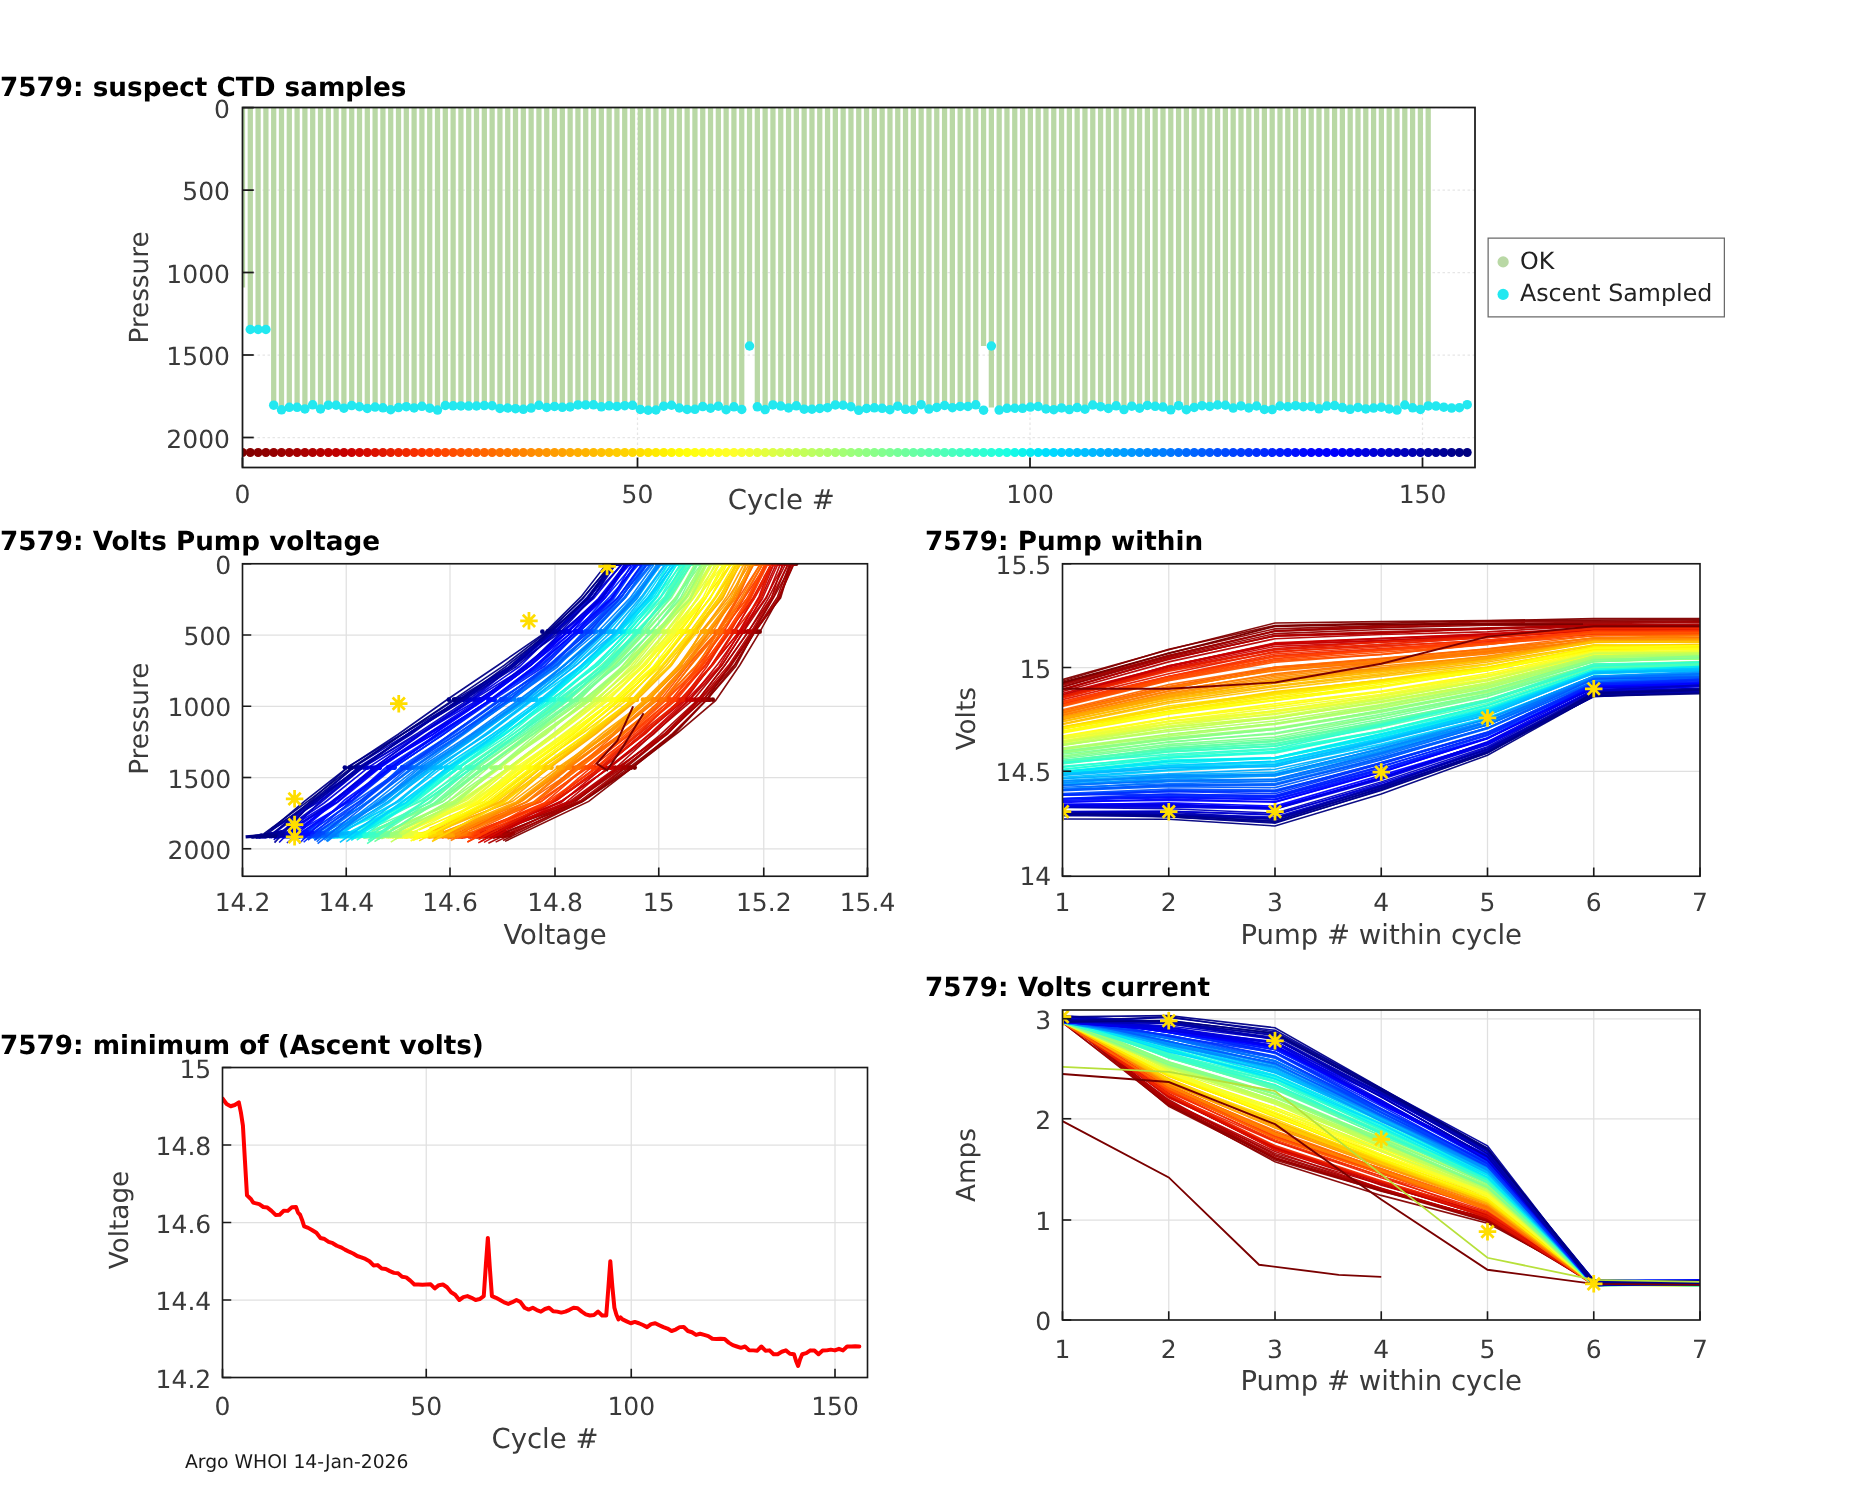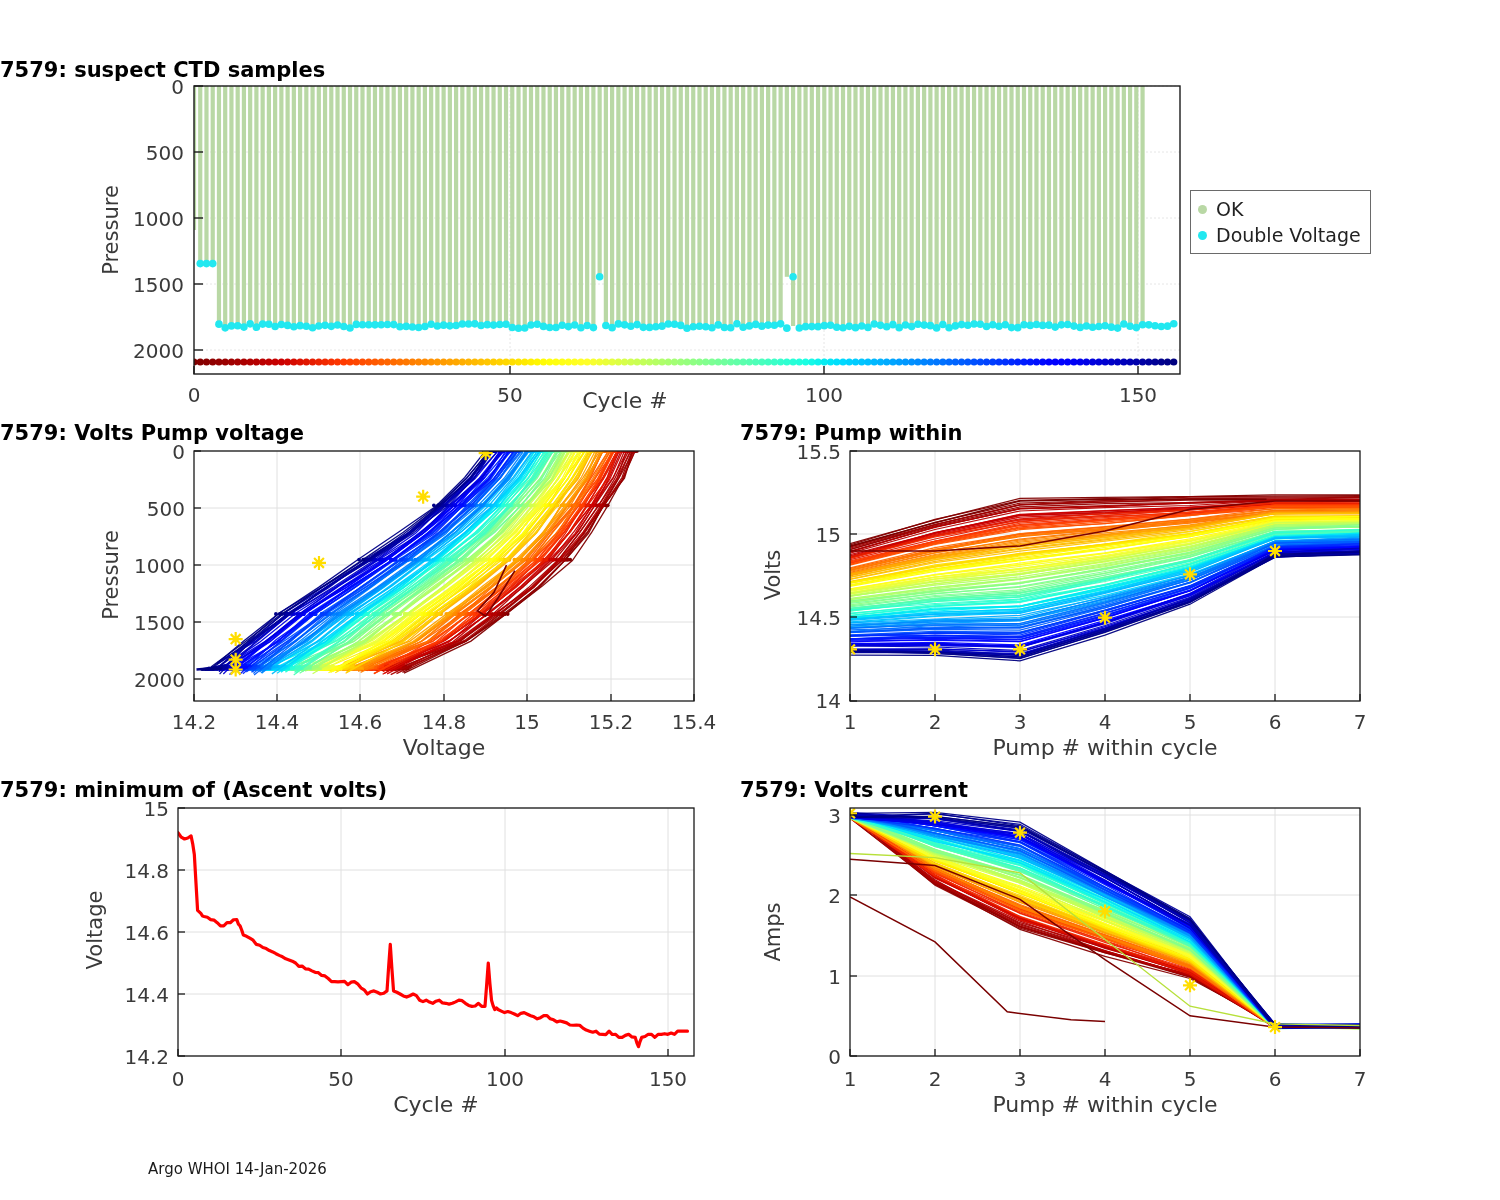--- a/index.html
+++ b/index.html
@@ -561,21 +561,21 @@
   </div>
 </div>
 
 <div class="legendbox" style="left:1190px;top:190px;">
   <div class="legrow">
     <span class="legdot" style="background:#b9d8a5;"></span>
     <span class="legtxt">OK</span>
   </div>
   <div class="legrow">
     <span class="legdot" style="background:#22e8f0;"></span>
-    <span class="legtxt">Double Voltage</span>
+    <span class="legtxt">Ascent Sampled</span>
   </div>
 </div>
 
 <div class="panel" style="left:0;top:415px;width:740px;height:345px;">
   <div class="ptitle" style="top:6px;">7579: Volts Pump voltage</div>
   <svg width="740" height="345">
     <defs>
         <clipPath id="clipML">
           <rect x="194" y="36" width="500" height="250"></rect>
         </clipPath>
@@ -1963,21 +1963,21 @@
     <text class="ticklbl" x="280" y="314" text-anchor="middle">3</text>
     <text class="ticklbl" x="365" y="314" text-anchor="middle">4</text>
     <text class="ticklbl" x="450" y="314" text-anchor="middle">5</text>
     <text class="ticklbl" x="535" y="314" text-anchor="middle">6</text>
     <text class="ticklbl" x="620" y="314" text-anchor="middle">7</text>
     <text class="axlabel" x="40" y="160" text-anchor="middle" transform="rotate(-90 40 160)">Volts</text>
     <text class="axlabel" x="365" y="340" text-anchor="middle" style="font-size:22px;">Pump # within cycle</text>
   </svg>
 </div>
 
-<div class="panel" style="left:0;top:770px;width:740px;height:350px;">
+<div class="panel" style="left:0;top:816px;width:740px;height:350px;">
   <div class="ptitle" style="top:8px;">7579: minimum of (Ascent volts)</div>
   <svg width="740" height="350">
     <defs>
         <clipPath id="clipBL">
           <rect x="178" y="38" width="516" height="248"></rect>
         </clipPath>
       </defs>
     <rect x="178" y="38" width="516" height="248" fill="#fff"></rect>
     <g stroke="#e0e0e0" stroke-width="1">
       <line x1="178" y1="38" x2="694" y2="38"></line>

